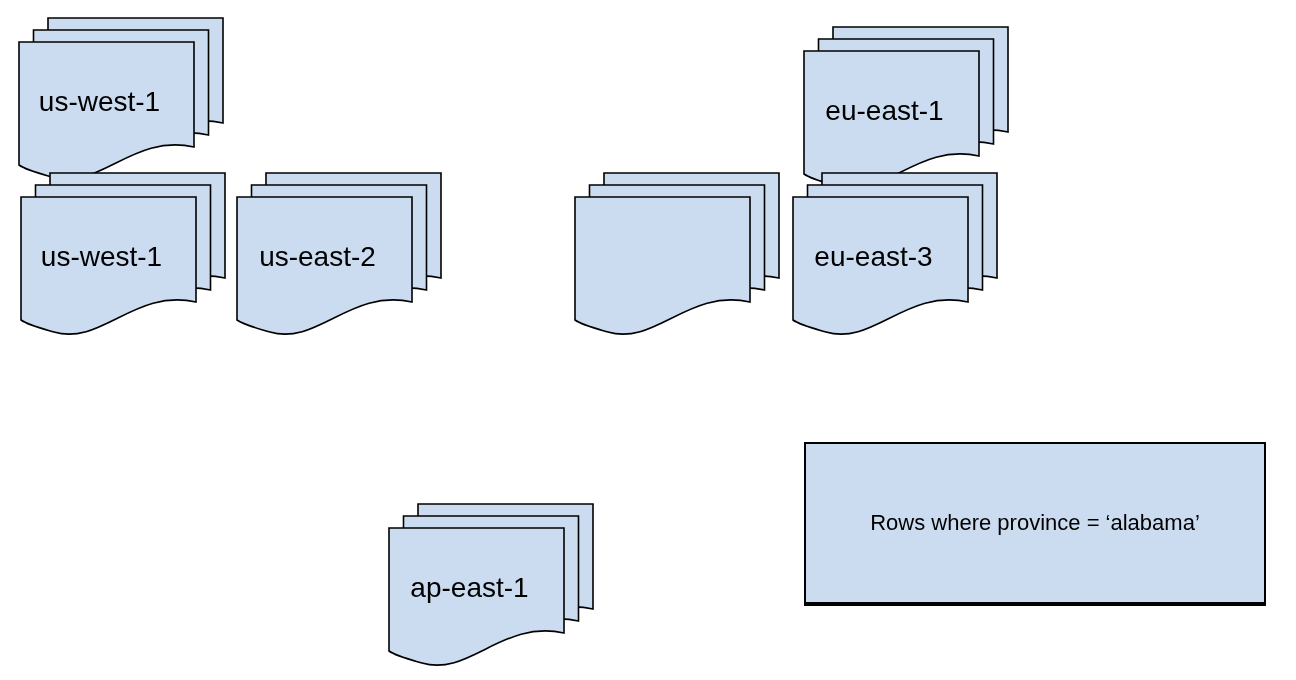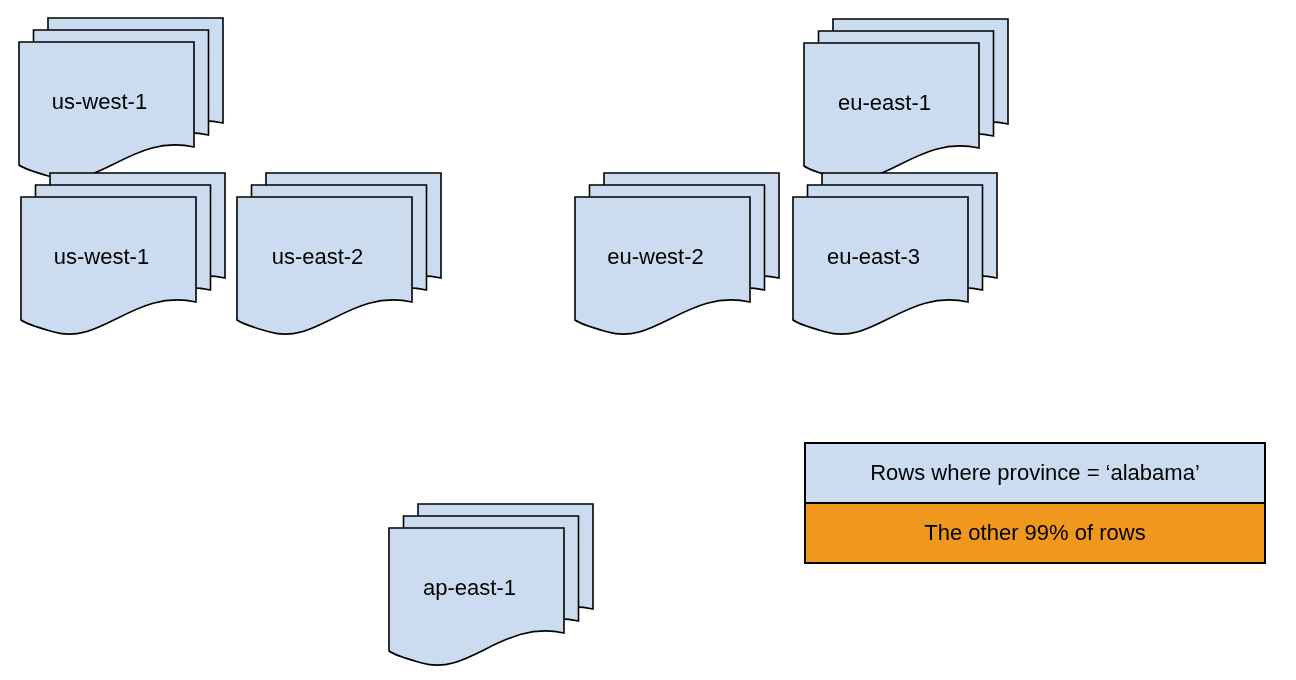--- a/index.html
+++ b/index.html
@@ -42,30 +42,30 @@
   .stack.orange use{fill:var(--orange);}
   .stack-label{
     position:absolute;
     left:1px;
     top:25px;
     width:161px;
     height:120px;
     display:flex;
     align-items:center;
     justify-content:center;
-    font-size:22px;
+    font-size:28px;
     line-height:1;
     white-space:nowrap;
   }
   .legend{
     position:absolute;
     left:804px;
     top:442px;
     width:462px;
-    height:122px;
+    height:164px;
     border:2px solid var(--stroke);
     box-sizing:border-box;
     display:flex;
     flex-direction:column;
   }
   .legend-row{
     flex:1;
     display:flex;
     align-items:center;
     justify-content:center;
@@ -90,21 +90,21 @@
     <svg viewBox="0 0 207 167">
       <use href="#docshape" x="30" y="1"></use>
       <use href="#docshape" x="15.5" y="13"></use>
       <use href="#docshape" x="1" y="25"></use>
     </svg>
     <div class="stack-label">us-west-1</div>
   </div>
 
 
 
-  <div class="stack blue" style="left:803px;top:18px">
+  <div class="stack blue" style="left:803px;top:26px">
     <svg viewBox="0 0 207 167">
       <use href="#docshape" x="30" y="1"></use>
       <use href="#docshape" x="15.5" y="13"></use>
       <use href="#docshape" x="1" y="25"></use>
     </svg>
     <div class="stack-label">eu-east-1</div>
   </div>
 
   <div class="stack blue" style="left:20px;top:172px">
     <svg viewBox="0 0 207 167">
@@ -123,21 +123,20 @@
     </svg>
     <div class="stack-label">us-east-2</div>
   </div>
 
   <div class="stack blue" style="left:574px;top:172px">
     <svg viewBox="0 0 207 167">
       <use href="#docshape" x="30" y="1"></use>
       <use href="#docshape" x="15.5" y="13"></use>
       <use href="#docshape" x="1" y="25"></use>
     </svg>
-    <div class="stack-label">eu-west-2</div>
   </div>
 
   <div class="stack blue" style="left:792px;top:172px">
     <svg viewBox="0 0 207 167">
       <use href="#docshape" x="30" y="1"></use>
       <use href="#docshape" x="15.5" y="13"></use>
       <use href="#docshape" x="1" y="25"></use>
     </svg>
     <div class="stack-label">eu-east-3</div>
   </div>
@@ -147,16 +146,15 @@
     <svg viewBox="0 0 207 167">
       <use href="#docshape" x="30" y="1"></use>
       <use href="#docshape" x="15.5" y="13"></use>
       <use href="#docshape" x="1" y="25"></use>
     </svg>
     <div class="stack-label">ap-east-1</div>
   </div>
 
   <div class="legend">
     <div class="legend-row blue">Rows where province = ‘alabama’</div>
-    <div class="legend-row orange">The other 99% of rows</div>
   </div>
 
 </div>
 
 </body></html>

